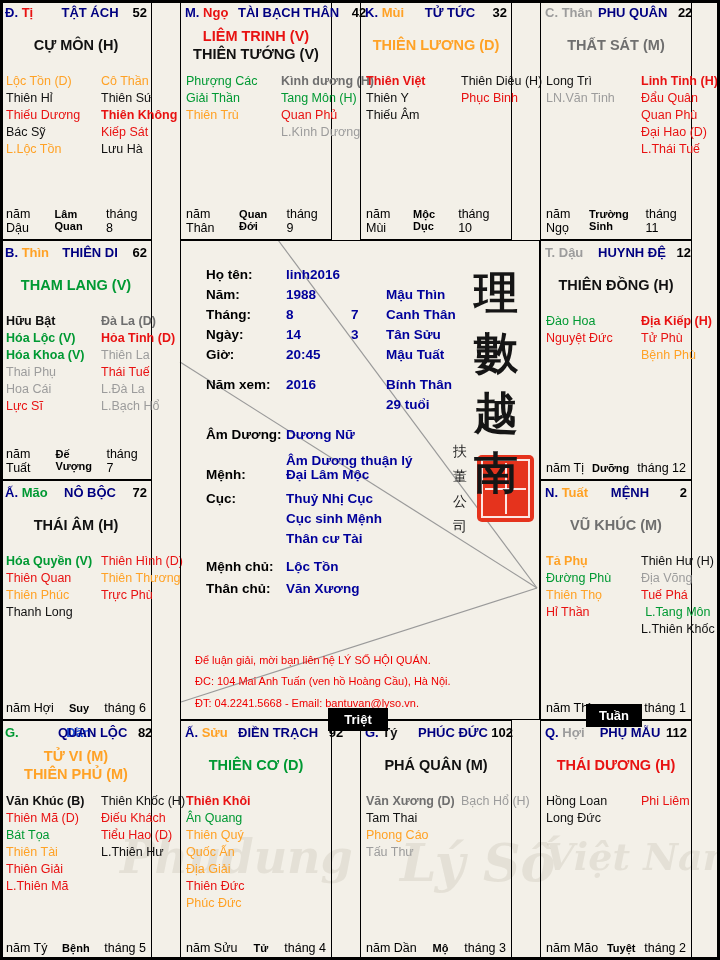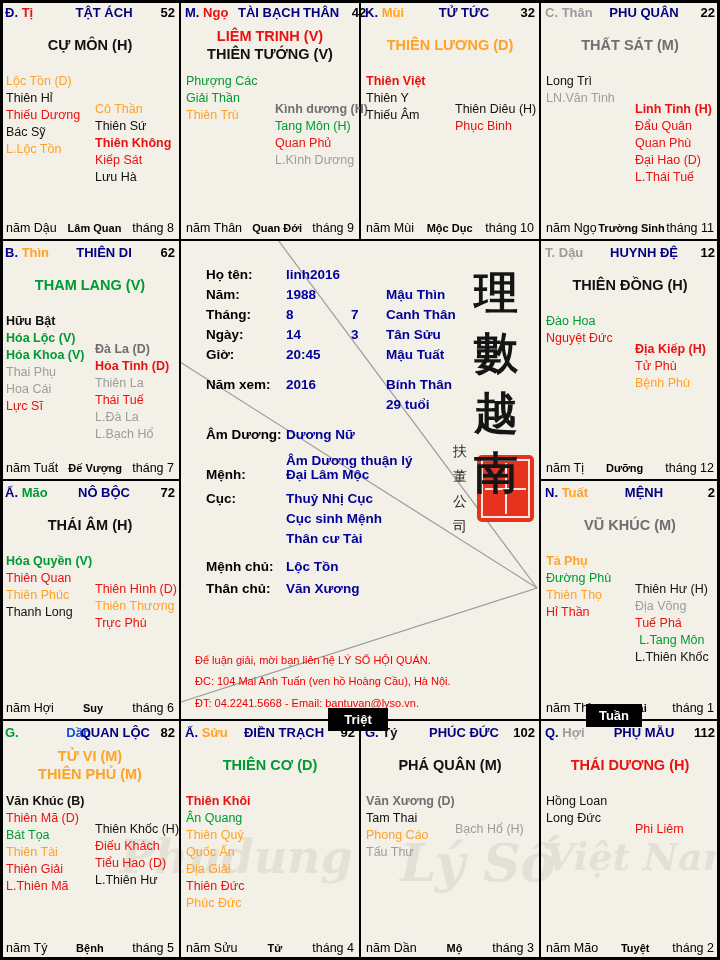--- a/index.html
+++ b/index.html
@@ -1,29 +1,29 @@
 <!DOCTYPE html>
 <html><head>
 <meta charset="utf-8">
 <style>
   html,body{margin:0;padding:0;background:#555;}
   .chart{position:relative;width:720px;height:960px;background:#f3f0e8;
          font-family:"Liberation Sans","DejaVu Sans",sans-serif;overflow:hidden;}
   .frame{position:absolute;inset:0;border:3px solid #000;pointer-events:none;z-index:9;}
-  .cell{position:absolute;width:180px;height:240px;border:1px solid #000;box-sizing:border-box;z-index:2;}
+  .cell{position:absolute;width:152px;height:240px;border:1px solid #000;box-sizing:border-box;z-index:2;}
   .hdr{display:flex;align-items:center;gap:3px;padding:4px 4px 0 4px;font-size:13px;font-weight:bold;white-space:nowrap;}
   .sb{min-width:50px;}
   .palace{flex:1;text-align:center;color:#000080;}
   .p2{color:#000080;margin-right:2px;}
   .num{min-width:22px;text-align:right;color:#000;}
   .mains{height:50px;display:flex;flex-direction:column;justify-content:center;}
   .main-star{text-align:center;font-size:14.5px;font-weight:bold;line-height:18px;}
   .col{position:absolute;top:72px;font-size:12.5px;line-height:17px;white-space:nowrap;}
   .colL{left:5px;}
-  .colR{left:94px;margin-top:28px;}
+  .colR{left:100px;}
   .b{font-weight:bold;}
   .foot{position:absolute;left:5px;right:5px;bottom:4px;display:flex;justify-content:space-between;
         align-items:baseline;font-size:12.5px;color:#000;}
   .foot .phase{font-weight:bold;font-size:11px;}
   .center{position:absolute;left:180px;top:240px;width:360px;height:480px;border:1px solid #000;
           box-sizing:border-box;z-index:2;}
   .row{position:absolute;left:0;right:0;height:20px;font-size:13.5px;font-weight:bold;white-space:nowrap;}
   .lbl{position:absolute;left:25px;color:#000;}
   .val{position:absolute;left:105px;color:#00009b;}
   .v2{position:absolute;left:170px;color:#00009b;}

